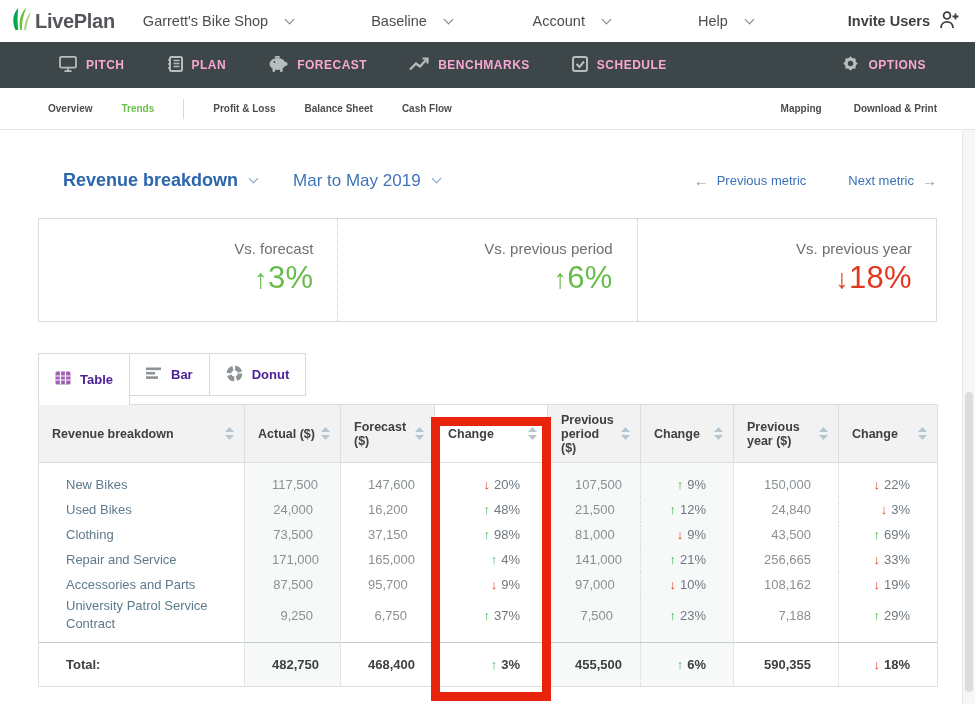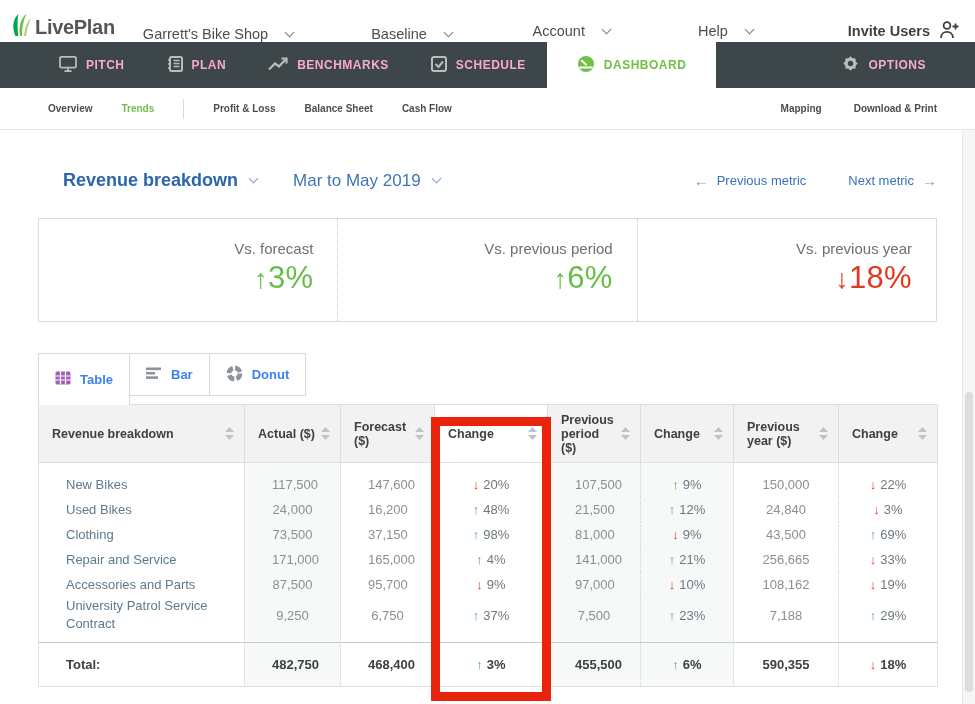--- a/index.html
+++ b/index.html
@@ -1,20 +1,20 @@
 <!DOCTYPE html>
 <html><head>
 <meta charset="utf-8">
 <style>
   * { margin:0; padding:0; box-sizing:border-box; }
   html,body { width:975px; height:704px; background:#fff; font-family:"Liberation Sans", sans-serif; }
   body { position:relative; overflow:hidden; }
 
   
-  .topbar { height:42px; display:flex; align-items:flex-end; padding:0 16px 0 10px; background:#fff; }
+  .topbar { height:42px; display:flex; align-items:center; padding:0 16px 0 10px; background:#fff; }
   .logo { display:flex; align-items:center; gap:3px; margin-right:28px; }
   .logo-text { font-size:20px; font-weight:700; color:#54565a; letter-spacing:-0.3px; }
   .tb-item { display:flex; align-items:center; gap:18px; font-size:14.5px; color:#4c4d4f; cursor:pointer; }
   .company { margin-right:78px; }
   .tb-right { margin-left:auto; display:flex; align-items:center; }
   .account { margin-right:88px; }
   .help { margin-right:95px; }
   .invite { font-weight:700; color:#3e3f41; gap:9px; }
   .chev { display:inline-block; width:7px; height:7px; border-right:1.8px solid #7d7f82; border-bottom:1.8px solid #7d7f82; transform:rotate(45deg); margin-top:-4px; }
 
@@ -48,38 +48,38 @@
   .card.first { width:279px; }
   .card.pct-card { flex:1; text-align:right; }
   .card-label { font-size:15px; color:#6d6f71; margin-bottom:3px; }
   .card-value { font-size:31px; color:#4d4e50; letter-spacing:0.3px; }
   .big-arr { font-weight:700; font-size:27px; }
   .card-value [data-dir="up"], .big-arr[data-dir="up"] { color:#67bd4a; }
   .card-value [data-dir="down"], .big-arr[data-dir="down"] { color:#e0391f; }
 
   
   .view-tabs { margin:31px 38px 0 38px; height:43px; display:flex; position:relative; z-index:3; }
-  .vtab { display:flex; align-items:center; gap:9px; padding:0 16px; border:1px solid #d9d9d9; background:#fff; font-size:13px; font-weight:700; color:#3b82f6; cursor:pointer; height:43px; }
+  .vtab { display:flex; align-items:center; gap:9px; padding:0 16px; border:1px solid #d9d9d9; background:#fff; font-size:13px; font-weight:700; color:#4c1d95; cursor:pointer; height:43px; }
   .vtab + .vtab { margin-left:-1px;justify-content:space-between; }
   .vtab.active { height:52px; border-bottom:none; }
 
   
   .table-wrap { margin:8px 38px 0 38px; position:relative; z-index:1; }
   table { width:899px; border-collapse:collapse; table-layout:fixed; }
   col.c1{width:206px} col.c2{width:96px} col.c3{width:94px} col.c4{width:113px}
   col.c5{width:93px} col.c6{width:93px} col.c7{width:105px} col.c8{width:99px}
   thead th { height:58px; background:#f2f2f2; border:1px solid #dcdedf; border-right:none; font-size:12.5px; font-weight:700; color:#3e4143; text-align:left; padding:0 10px 0 13px; vertical-align:middle; }
   thead th:last-child { border-right:1px solid #dcdedf; }
   thead th.hl { background:#fff; }
   .th-in { display:flex; align-items:center; justify-content:space-between; gap:6px; }
   .sort { flex:0 0 auto; cursor:pointer; display:inline-flex; }
   tbody td, tfoot td { font-size:13px; vertical-align:middle; padding:0 27px; }
   tbody td { color:#8a9094; line-height:25px; height:25px; }
   td.name { color:#5d7a8c; line-height:18px; }
-  td.num, td.chg { text-align:center; }
+  td.num, td.chg { text-align:right; }
   tr.first td { padding-top:9px; }
   tr.last td { padding-bottom:9px; }
   tr.tworow td { height:44px; }
   td.s { background:#f7f8f8; }
   td.bl-solid { border-left:1px solid #e4e6e7; }
   td.bl-dot { border-left:1px dotted #cfd4d6; }
   tbody td.edge-l { border-left:1px solid #dcdedf; }
   tbody td.edge-r { border-right:1px solid #dcdedf; }
   tfoot td { border-top:1px solid #c6cbce; border-bottom:1px solid #dcdedf; font-weight:700; color:#3e4143; padding-top:14px; padding-bottom:14px; }
   tfoot td.edge-l { border-left:1px solid #dcdedf; }
@@ -156,45 +156,48 @@
       <svg width="16" height="16" viewBox="0 0 16 16">
         <rect x="3" y="1" width="12" height="14" rx="1.5" fill="none" stroke="#b7bec0" stroke-width="2"></rect>
         <path d="M6.5 4.5 h6 M6.5 7.5 h6 M6.5 10.5 h6" stroke="#b7bec0" stroke-width="1.6"></path>
         <path d="M3 4 h-2 M3 8 h-2 M3 12 h-2" stroke="#b7bec0" stroke-width="1.6"></path>
       </svg>
     </span>
     <span>PLAN</span>
   </div>
   <div class="nav-item">
     <span>
+      <svg width="20" height="16" viewBox="0 0 20 16">
+        <ellipse cx="9.5" cy="8" rx="8" ry="6" fill="#b7bec0"></ellipse>
+        <circle cx="17.5" cy="8" r="2.1" fill="#b7bec0"></circle>
+        <rect x="4.5" y="12.8" width="2.6" height="3" fill="#b7bec0"></rect>
+        <rect x="12" y="12.8" width="2.6" height="3" fill="#b7bec0"></rect>
+        <path d="M7 1.6 q2.4 -2 4.6 0" stroke="#b7bec0" stroke-width="1.8" fill="none"></path>
+        <circle cx="6.5" cy="6" r="0.9" fill="#3d4649"></circle>
+      </svg>
+    </span>
+    <span>FORECAST</span>
+  </div>
+  <div class="nav-item">
+    <span>
       <svg width="20" height="14" viewBox="0 0 20 14">
         <path d="M1 12.5 L7 6.5 L11 9.5 L17.5 2.5" stroke="#b7bec0" stroke-width="2.2" fill="none"></path>
         <path d="M13.5 1.5 h5 v5" stroke="#b7bec0" stroke-width="2.2" fill="none"></path>
       </svg>
     </span>
     <span>BENCHMARKS</span>
   </div>
   <div class="nav-item">
     <span>
       <svg width="16" height="16" viewBox="0 0 16 16">
         <rect x="1" y="1" width="14" height="14" rx="2" fill="none" stroke="#b7bec0" stroke-width="2"></rect>
         <path d="M4.5 8 l3 3 l4.5 -5.5" stroke="#b7bec0" stroke-width="2" fill="none"></path>
       </svg>
     </span>
     <span>SCHEDULE</span>
-  </div>
-  <div class="nav-item active">
-    <span>
-      <svg width="18" height="18" viewBox="0 0 18 18">
-        <circle cx="9" cy="9" r="8" fill="#72bf44"></circle>
-        <path d="M9 9.5 L4.8 5.8" stroke="#fff" stroke-width="2" stroke-linecap="round"></path>
-        <path d="M3.2 12.5 h11.6" stroke="#fff" stroke-width="2" stroke-linecap="round"></path>
-      </svg>
-    </span>
-    <span>DASHBOARD</span>
   </div>
   <div class="nav-item options">
     <span>
       <svg width="17" height="17" viewBox="0 0 20 20">
         <rect x="4" y="4" width="12" height="12" fill="#b7bec0"></rect>
         <rect x="4" y="4" width="12" height="12" fill="#b7bec0" transform="rotate(45 10 10)"></rect>
         <circle cx="10" cy="10" r="3.2" fill="#3d4649"></circle>
       </svg>
     </span>
     <span>OPTIONS</span>

